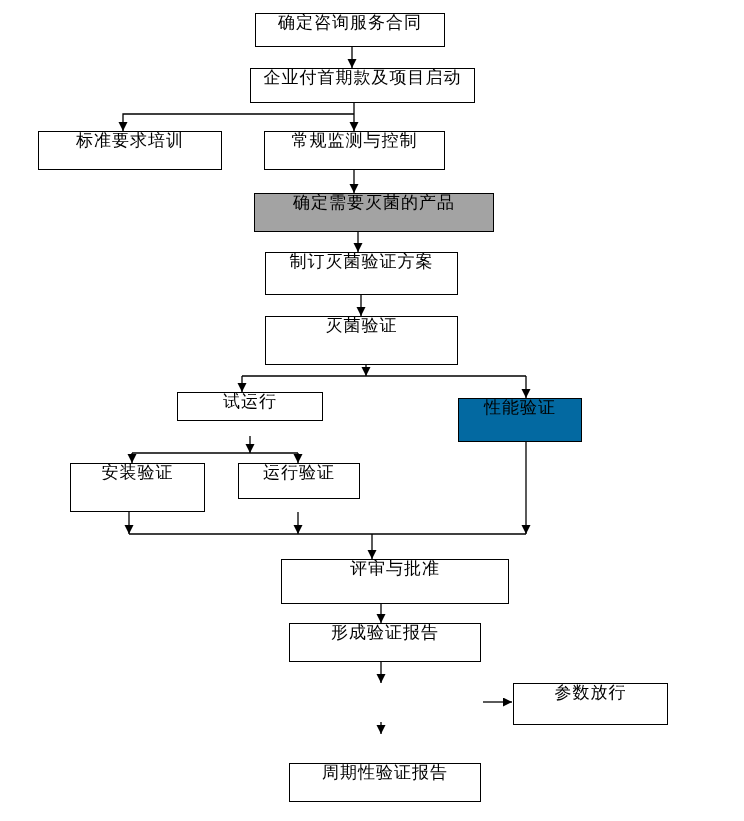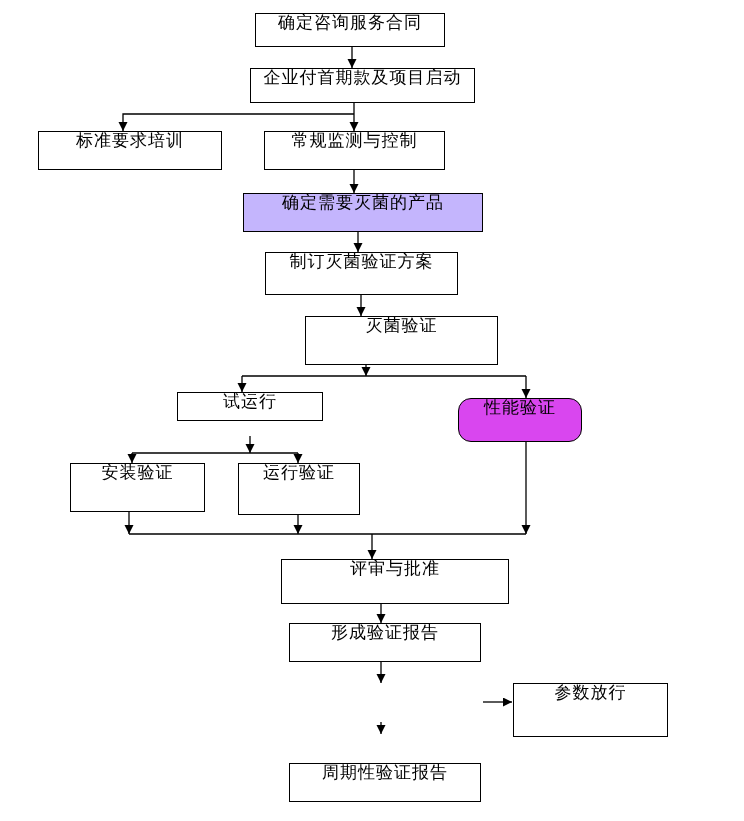--- a/index.html
+++ b/index.html
@@ -80,46 +80,46 @@
     </div>
     <div class="node" style="left: 250px; top: 68px; width: 225px; height: 35px; border-color: rgb(0, 0, 0); background: rgb(255, 255, 255); color: rgb(0, 0, 0);">
       <span>企业付首期款及项目启动</span>
     </div>
     <div class="node" style="left: 38px; top: 131px; width: 184px; height: 39px; border-color: rgb(0, 0, 0); background: rgb(255, 255, 255); color: rgb(0, 0, 0);">
       <span>标准要求培训</span>
     </div>
     <div class="node" style="left: 264px; top: 131px; width: 181px; height: 39px; border-color: rgb(0, 0, 0); background: rgb(255, 255, 255); color: rgb(0, 0, 0);">
       <span>常规监测与控制</span>
     </div>
-    <div class="node" style="left: 243px; top: 193px; width: 240px; height: 39px; border-color: rgb(0, 0, 0); background: #c4b5fd; color: rgb(0, 0, 0);">
+    <div class="node" style="left: 254px; top: 193px; width: 240px; height: 39px; border-color: rgb(0, 0, 0); background: #a3a3a3; color: rgb(0, 0, 0);">
       <span>确定需要灭菌的产品</span>
     </div>
     <div class="node" style="left: 265px; top: 252px; width: 193px; height: 43px; border-color: rgb(0, 0, 0); background: rgb(255, 255, 255); color: rgb(0, 0, 0);">
       <span>制订灭菌验证方案</span>
     </div>
-    <div class="node" style="left: 265px; top: 316px; width: 193px; height: 49px; border-color: rgb(0, 0, 0); background: rgb(255, 255, 255); color: rgb(0, 0, 0); margin-left: 40px;">
+    <div class="node" style="left: 265px; top: 316px; width: 193px; height: 49px; border-color: rgb(0, 0, 0); background: rgb(255, 255, 255); color: rgb(0, 0, 0);">
       <span>灭菌验证</span>
     </div>
     <div class="node" style="left: 177px; top: 392px; width: 146px; height: 29px; border-color: rgb(0, 0, 0); background: rgb(255, 255, 255); color: rgb(0, 0, 0);">
       <span>试运行</span>
     </div>
-    <div class="node" style="left: 458px; top: 398px; width: 124px; height: 44px; border-color: rgb(0, 0, 0); background: #d946ef; color: rgb(0, 0, 0); border-radius: 13px;">
+    <div class="node" style="left: 458px; top: 398px; width: 124px; height: 44px; border-color: rgb(0, 0, 0); background: #0369a1; color: rgb(0, 0, 0);">
       <span>性能验证</span>
     </div>
     <div class="node" style="left: 70px; top: 463px; width: 135px; height: 49px; border-color: rgb(0, 0, 0); background: rgb(255, 255, 255); color: rgb(0, 0, 0);">
       <span>安装验证</span>
     </div>
-    <div class="node" style="left: 238px; top: 463px; width: 122px; height: 52px; border-color: rgb(0, 0, 0); background: rgb(255, 255, 255); color: rgb(0, 0, 0);">
+    <div class="node" style="left: 238px; top: 463px; width: 122px; height: 36px; border-color: rgb(0, 0, 0); background: rgb(255, 255, 255); color: rgb(0, 0, 0);">
       <span>运行验证</span>
     </div>
     <div class="node" style="left: 281px; top: 559px; width: 228px; height: 45px; border-color: rgb(0, 0, 0); background: rgb(255, 255, 255); color: rgb(0, 0, 0);">
       <span>评审与批准</span>
     </div>
     <div class="node" style="left: 289px; top: 623px; width: 192px; height: 39px; border-color: rgb(0, 0, 0); background: rgb(255, 255, 255); color: rgb(0, 0, 0);">
       <span>形成验证报告</span>
     </div>
-    <div class="node" style="left: 513px; top: 683px; width: 155px; height: 54px; border-color: rgb(0, 0, 0); background: rgb(255, 255, 255); color: rgb(0, 0, 0);">
+    <div class="node" style="left: 513px; top: 683px; width: 155px; height: 42px; border-color: rgb(0, 0, 0); background: rgb(255, 255, 255); color: rgb(0, 0, 0);">
       <span>参数放行</span>
     </div>
     <div class="node" style="left: 289px; top: 734px; width: 192px; height: 39px; border-color: rgb(0, 0, 0); background: rgb(255, 255, 255); color: rgb(0, 0, 0); margin-top: 29px;">
       <span>周期性验证报告</span>
     </div>
   </div>
 
 </body></html>

